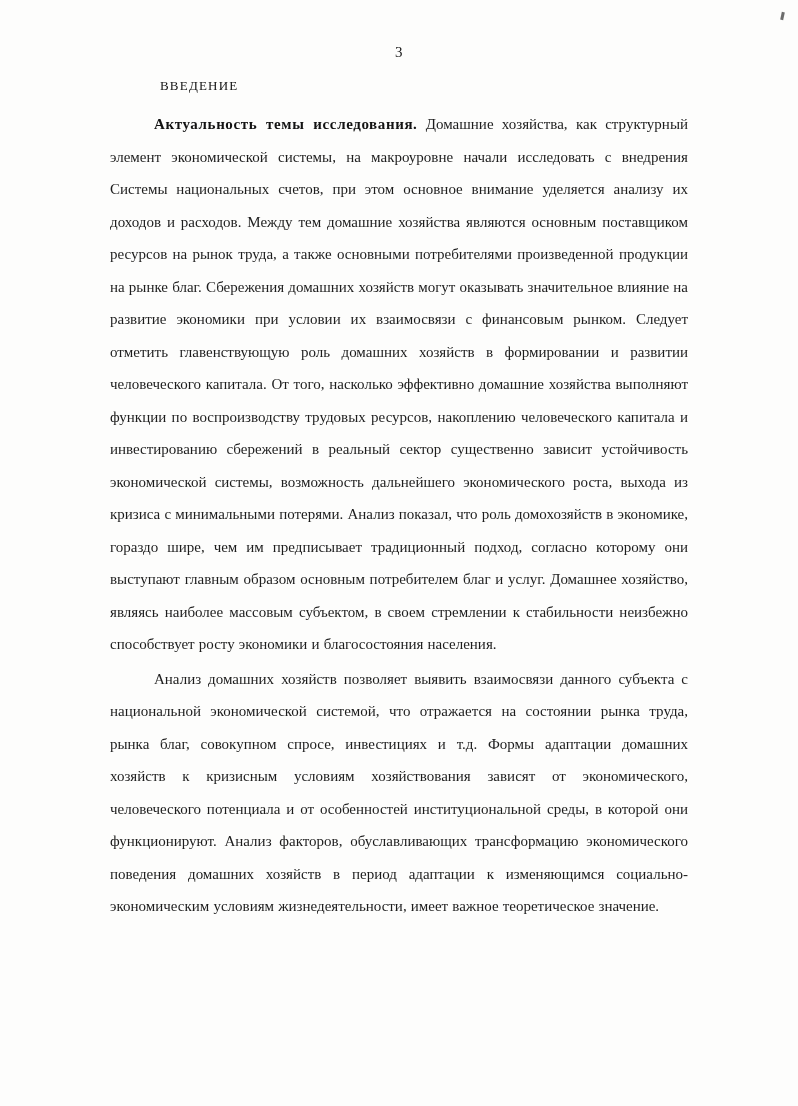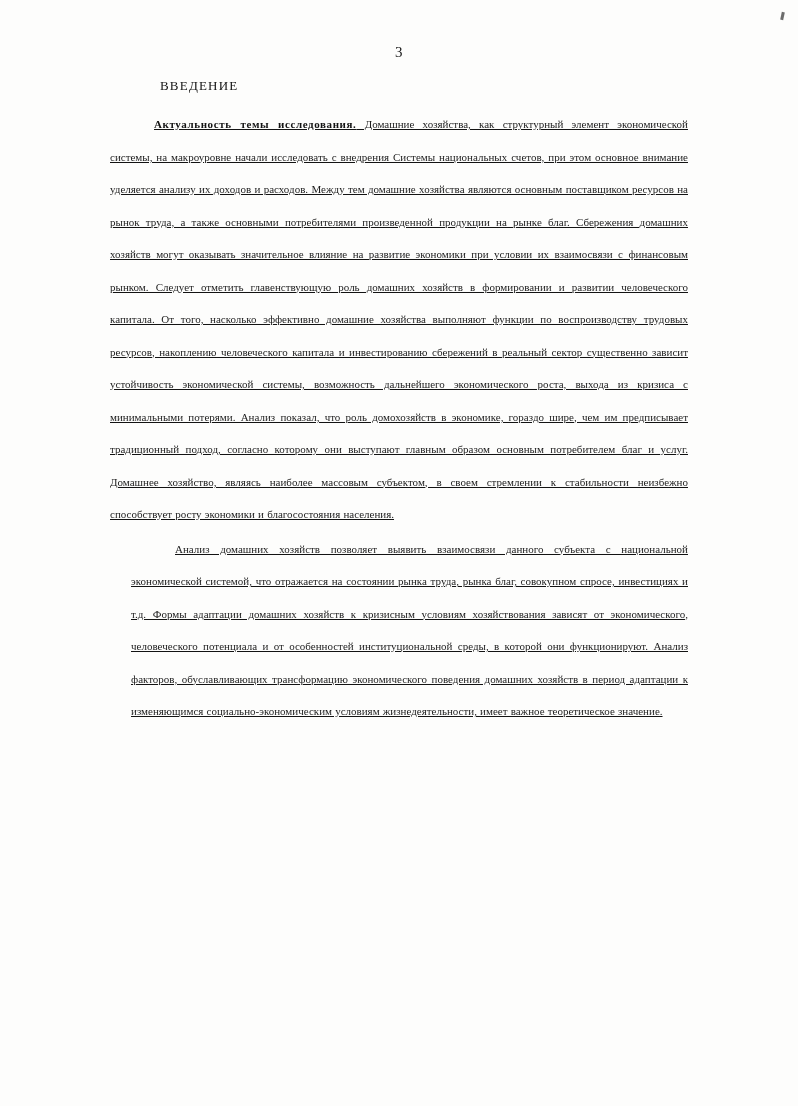--- a/index.html
+++ b/index.html
@@ -59,33 +59,31 @@
   .section-heading {
     font-size: 13px;
     letter-spacing: 1.2px;
     margin: 0 0 14px 50px;
     color: #131313;
     font-weight: 400;
   }
 
   p.body-par {
     margin: 0 0 0 0;
-    font-size: 11px;
+    font-size: 15px;
     line-height: 32.5px;
     text-align: justify;
     text-justify: inter-word;
     text-indent: 44px;
     color: #131313;
     word-spacing: 0.4px;
-    text-decoration: underline;
   }
 
   p.body-par + p.body-par {
     margin-top: 2px;
-    margin-left: 21px;
   }
 
   .lead-bold {
     font-weight: bold;
     letter-spacing: 0.6px;
   }
 
   
   .ink-soft { color: #1d1d1d; }
 </style>

